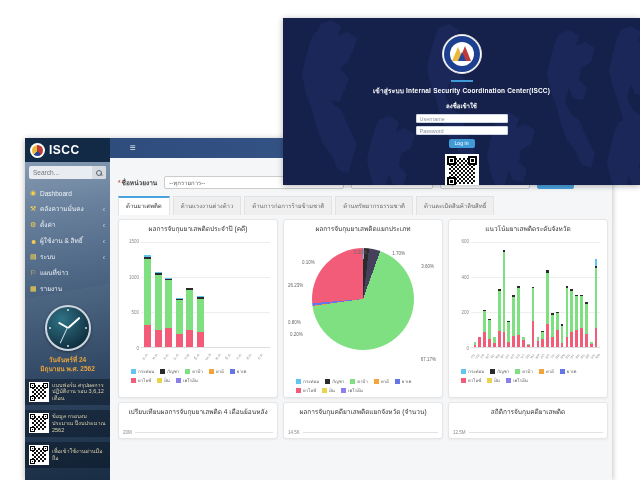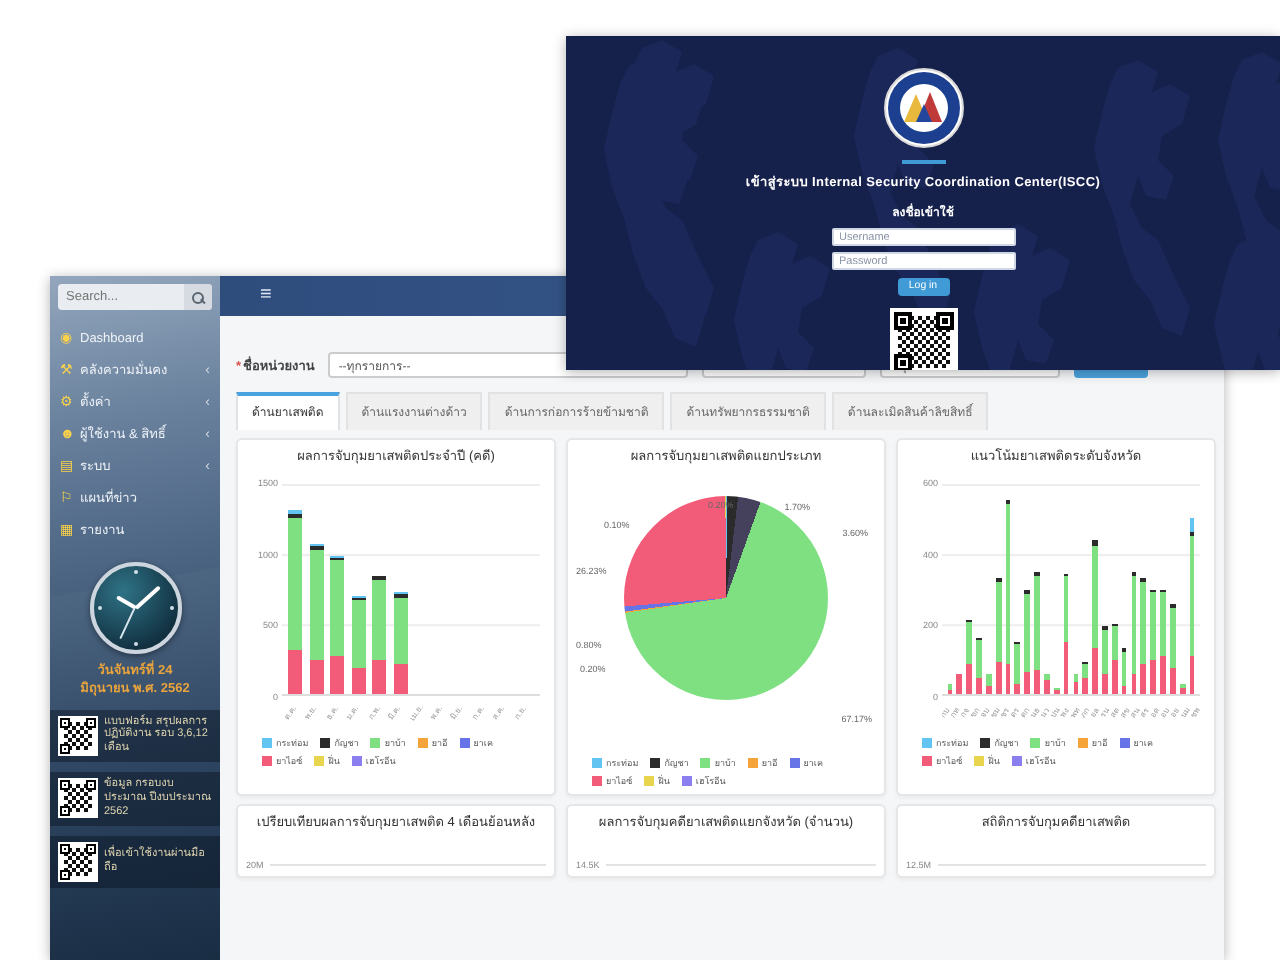--- a/index.html
+++ b/index.html
@@ -129,20 +129,26 @@
   .mini-axis{display:flex;align-items:center;gap:3px;margin-top:6px}
   .mini-tick{font-size:4.5px;color:#888}
   .mini-line{flex:1;height:1px;background:#e3e3e3}
 </style>
 </head>
 <body>
 
 <div class="win" id="dash">
 
   <div class="sidebar">
+    <div class="sb-head">
+      <span class="mini-logo">
+          <span class="mini-core"></span>
+        </span>
+      <span class="brand">ISCC</span>
+    </div>
     <div class="sb-search">
       <input placeholder="Search..." style="">
       <button>
           <span class="mag"></span>
         </button>
     </div>
     <div class="sb-menu">
       <div class="sb-item">
         <span class="ic">◉</span>
         <span class="lbl">Dashboard</span>

